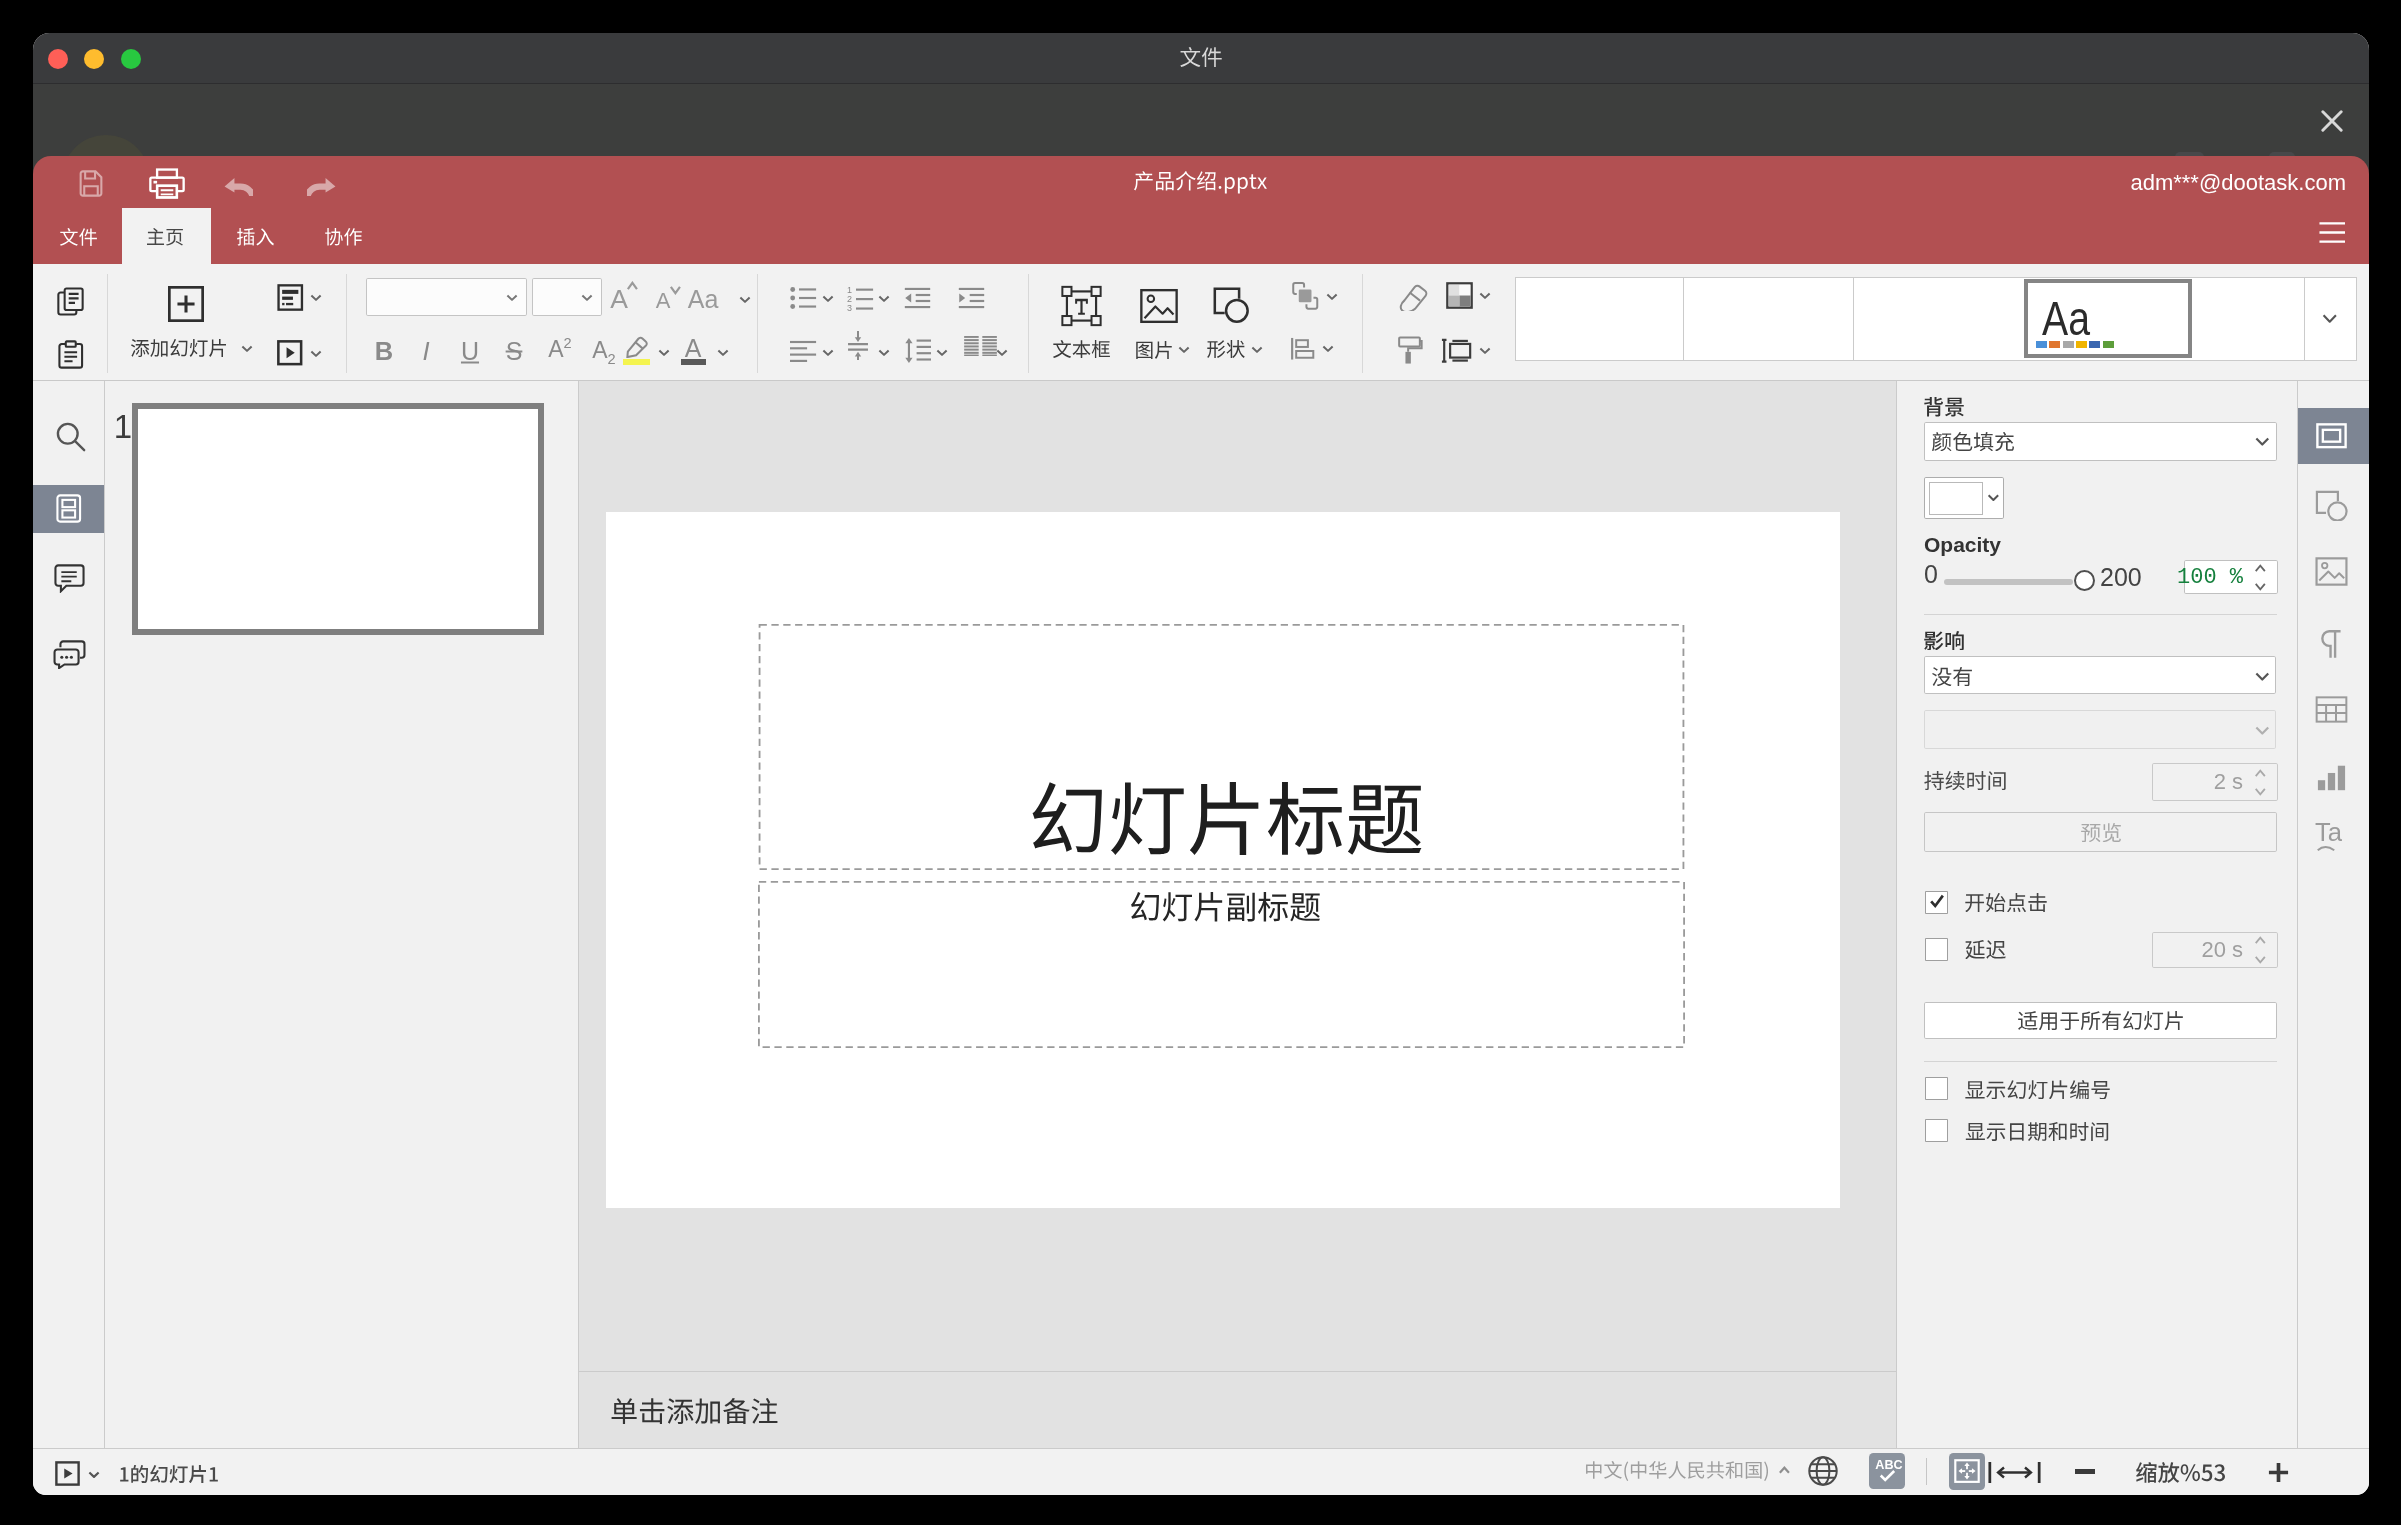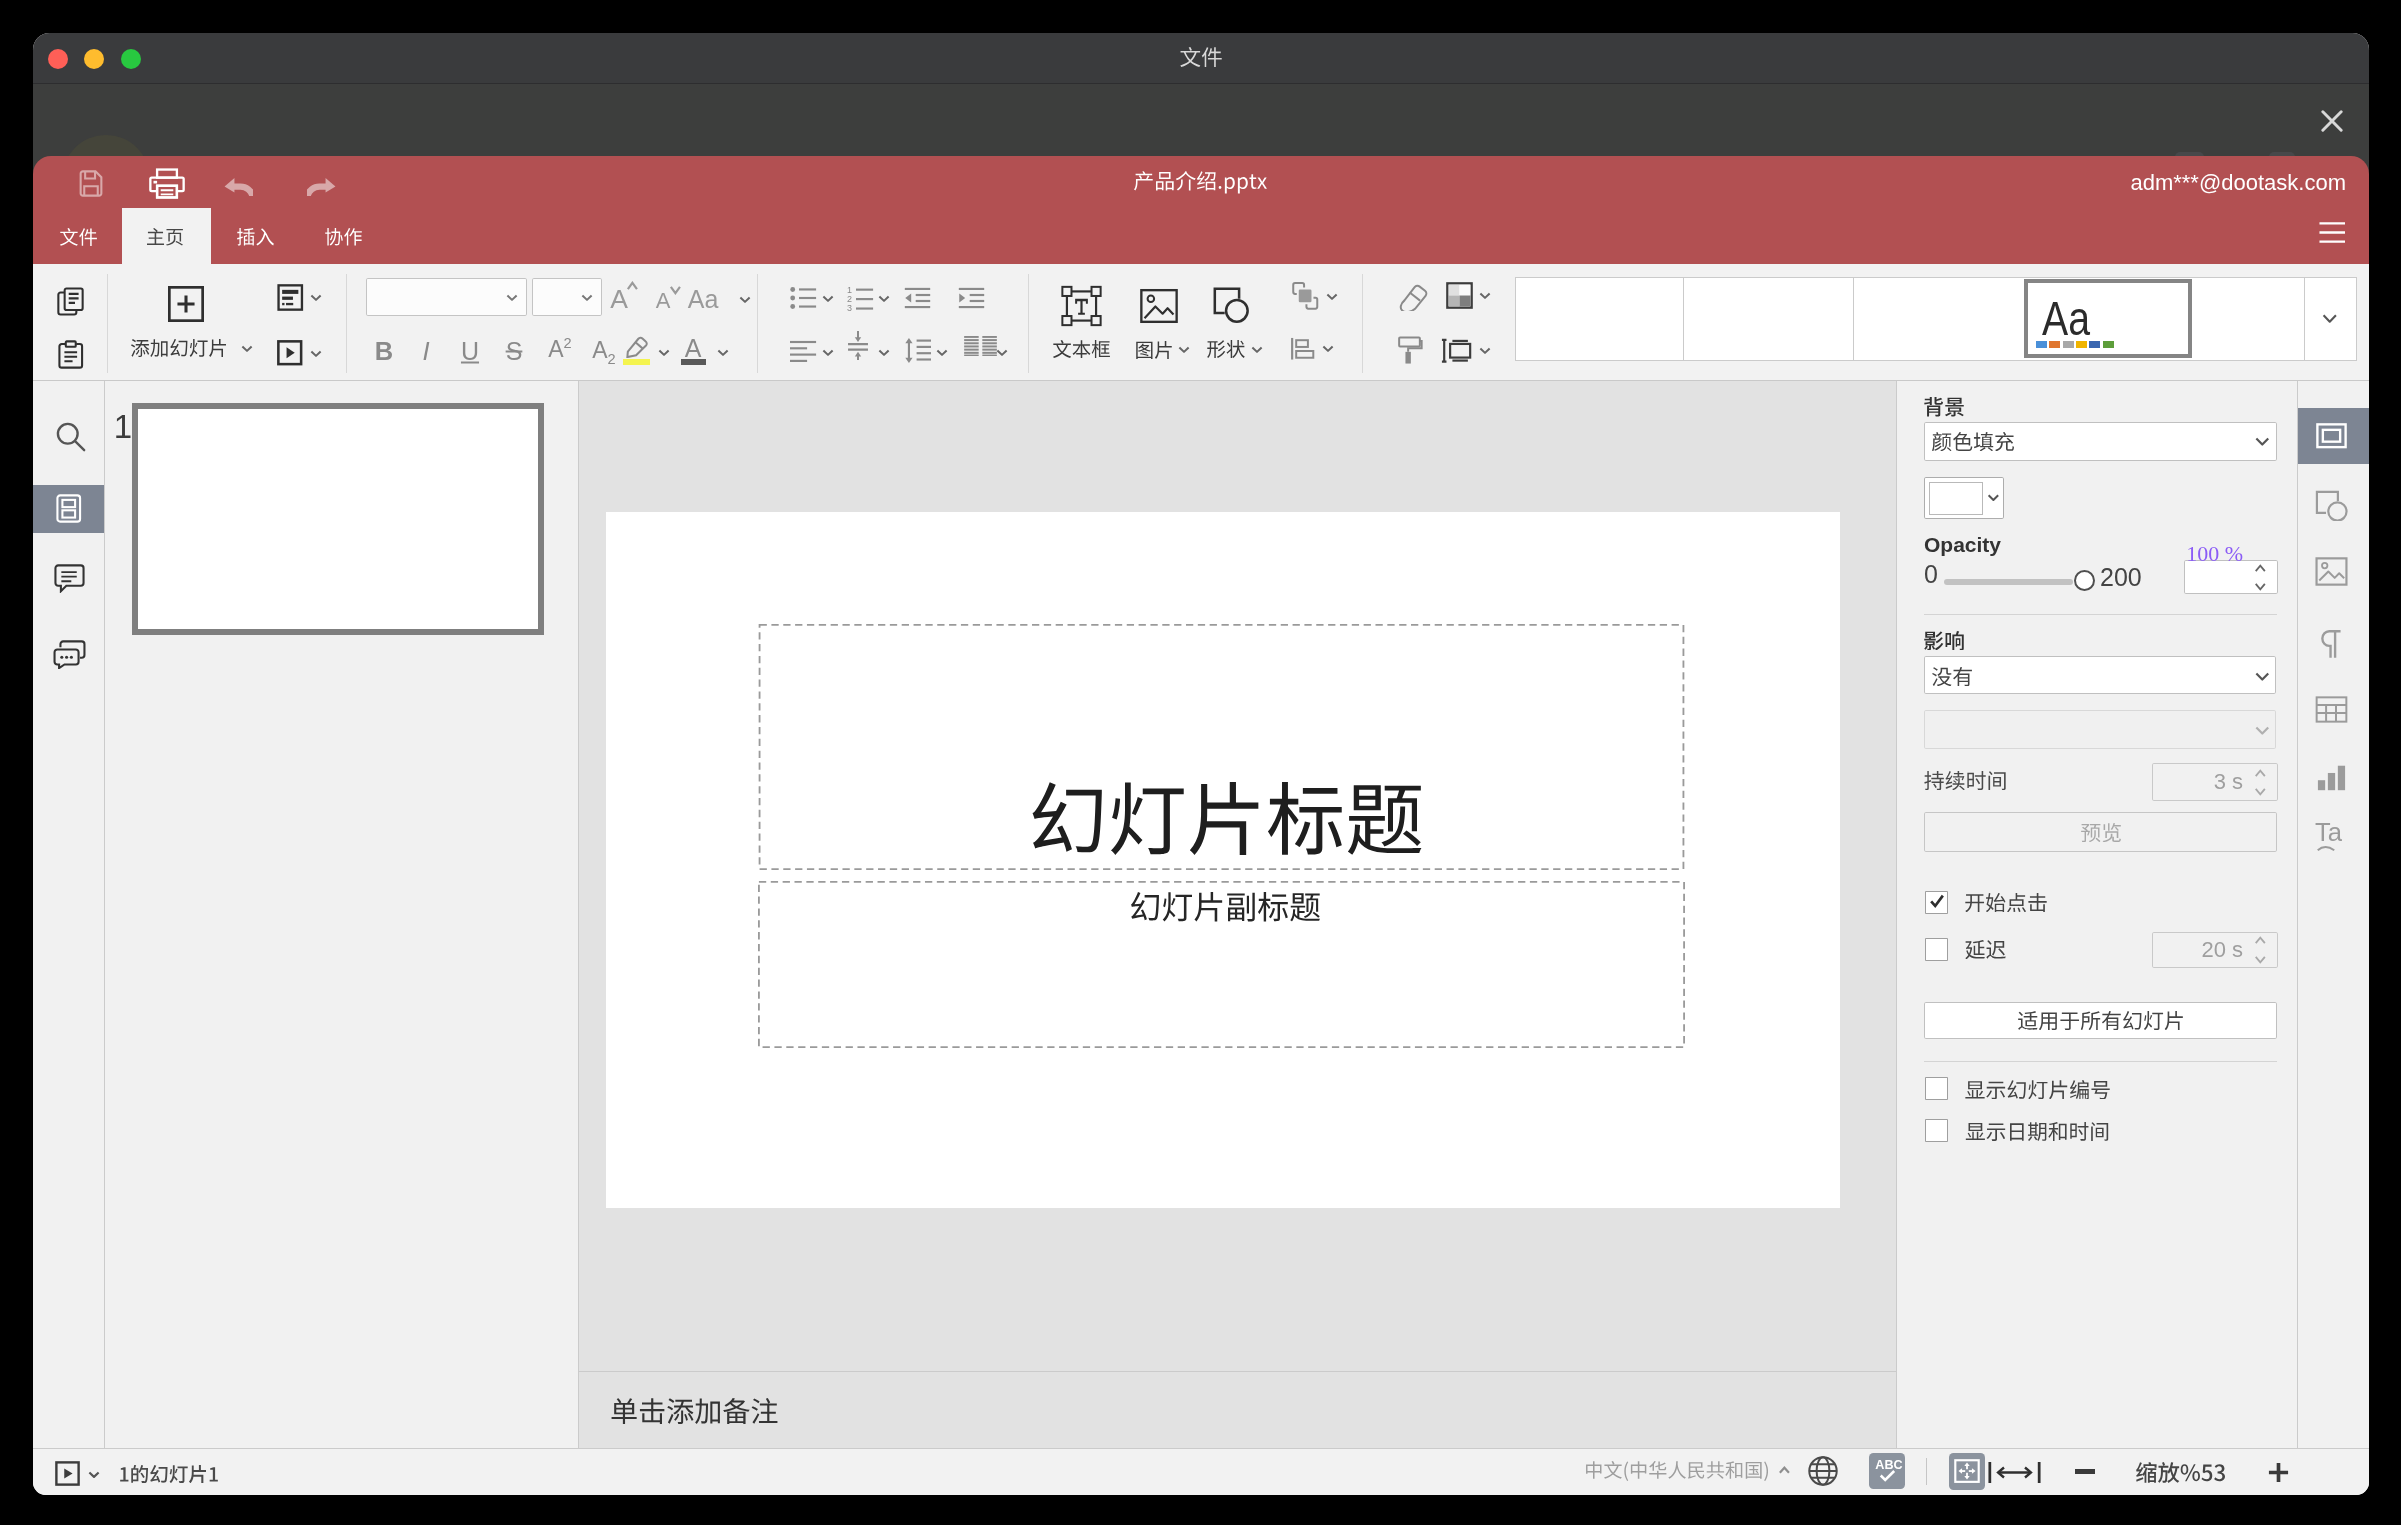--- a/index.html
+++ b/index.html
@@ -405,21 +405,21 @@
 <div style="position:absolute;left:1896px;top:449px;width:54px;height:33px;background:#fff;border:0.9px solid #b9b9b9;box-sizing:border-box"></div>
 <svg style="position:absolute;left:1954px;top:461px" width="12.8" height="7.3" viewBox="0 0 14 8.4">
       <path d="M1.5 1.5 L7.0 6.9 L12.5 1.5" fill="none" stroke="#555" stroke-width="2.3" stroke-linejoin="round"></path>
     </svg>
 <div style="position:absolute;left:1891px;top:512px;transform:translateY(-50%);font-family:'Liberation Sans',sans-serif;font-size:21px;font-weight:400;color:#333;white-space:nowrap;"><b>Opacity</b></div>
 <div style="position:absolute;left:1891px;top:541px;transform:translateY(-50%);font-family:'Liberation Sans',sans-serif;font-size:25px;font-weight:400;color:#444;white-space:nowrap;">0</div>
 <div style="position:absolute;left:1911px;top:546px;width:129px;height:6.4px;background:#c2c2c2;border-radius:3.2px"></div>
 <div style="position:absolute;left:2041px;top:537px;width:21px;height:21px;background:#fff;border:2.2px solid #4f4f4f;border-radius:50%;box-sizing:border-box"></div>
 <div style="position:absolute;left:2067px;top:544px;transform:translateY(-50%);font-family:'Liberation Sans',sans-serif;font-size:25px;font-weight:400;color:#444;white-space:nowrap;">200</div>
 <div style="position:absolute;left:2151px;top:527px;width:94px;height:34px;background:#fff;border:0.9px solid #c0c0c0;border-radius:1.8px;box-sizing:border-box"></div>
-<div style="position:absolute;right:126px;top:521px;transform:translateY(-50%);font-family:Liberation Serif, serif;font-size:22px;font-weight:400;color:#8b5cf6;white-space:nowrap;">100 %</div>
+<div style="position:absolute;right:126px;top:544px;transform:translateY(-50%);font-family:Liberation Mono, monospace;font-size:22px;font-weight:400;color:#15803d;white-space:nowrap;">100 %</div>
 <svg style="position:absolute;left:2220px;top:529px" width="14.6" height="12" viewBox="0 0 16 13">
       <path d="M3 10 L8 4 L13 10" fill="none" stroke="#666" stroke-width="2"></path>
     </svg>
 <svg style="position:absolute;left:2220px;top:548px" width="14.6" height="12" viewBox="0 0 16 13">
       <path d="M3 3 L8 9 L13 3" fill="none" stroke="#666" stroke-width="2"></path>
     </svg>
 <div style="position:absolute;left:1891px;top:581px;width:353px;height:0.9px;background:#d4d4d4"></div>
 <svg style="position:absolute;left:1891px;top:598px;" width="40" height="19.4" viewBox="1.2 -19.5 43.4 21.3">
       <path fill="#333" d="M19.1 -19.0C17.8 -17.1 15.5 -15.2 13.5 -14.1C14.0 -13.7 14.7 -13.1 15.0 -12.6C17.2 -14.0 19.6 -16.0 21.1 -18.1ZM19.8 -12.7C18.4 -10.8 15.7 -8.8 13.5 -7.6C14.1 -7.2 14.7 -6.6 15.0 -6.1C17.4 -7.5 20.1 -9.6 21.7 -11.9ZM4.6 -6.7H10.6V-5.1H4.6ZM4.4 -14.7H10.8V-13.6H4.4ZM4.4 -17.2H10.8V-16.1H4.4ZM3.4 -3.3C2.9 -2.1 2.0 -0.9 1.2 -0.0C1.6 0.3 2.3 0.8 2.7 1.1C3.6 0.2 4.6 -1.4 5.2 -2.8ZM9.4 -2.6C10.2 -1.5 11.1 0.0 11.4 0.9L13.0 0.2C13.5 0.6 14.1 1.3 14.4 1.8C17.5 0.2 20.4 -2.4 22.2 -5.4L20.2 -6.2C18.7 -3.6 15.9 -1.3 13.0 0.0C12.6 -0.9 11.7 -2.3 11.0 -3.3ZM6.1 -11.8 6.5 -10.9H1.2V-9.2H13.8V-10.9H8.8C8.6 -11.3 8.4 -11.8 8.1 -12.2H13.0V-18.6H2.3V-12.2H7.9ZM2.6 -8.2V-3.6H6.5V-0.2C6.5 0.0 6.4 0.1 6.2 0.1C5.9 0.1 5.2 0.1 4.3 0.1C4.6 0.6 4.9 1.3 5.0 1.9C6.2 1.9 7.1 1.8 7.8 1.6C8.4 1.3 8.6 0.8 8.6 -0.2V-3.6H12.7V-8.2Z M24.6 -17.3V-2.0H26.5V-4.1H30.6V-17.3ZM26.5 -15.3H28.8V-6.2H26.5ZM37.1 -19.5C36.8 -18.3 36.4 -16.8 35.9 -15.6H32.1V1.8H34.2V-13.7H42.5V-0.4C42.5 -0.2 42.4 -0.1 42.1 -0.0C41.8 -0.0 40.8 -0.0 40.0 -0.1C40.2 0.5 40.5 1.3 40.6 1.9C42.0 1.9 43.0 1.9 43.7 1.5C44.4 1.2 44.6 0.6 44.6 -0.4V-15.6H38.2C38.6 -16.6 39.1 -17.8 39.6 -19.0ZM37.3 -9.9H39.4V-5.2H37.3ZM35.8 -11.4V-2.3H37.3V-3.6H40.9V-11.4Z"></path>
     </svg>
@@ -431,21 +431,21 @@
       <path d="M1.5 1.5 L8.0 8.1 L14.5 1.5" fill="none" stroke="#555" stroke-width="2.4" stroke-linejoin="round"></path>
     </svg>
 <div style="position:absolute;left:1891px;top:677px;width:352px;height:39px;background:#f0f0f0;border:0.9px solid #d8d8d8;border-radius:1.8px;box-sizing:border-box"></div>
 <svg style="position:absolute;left:2222px;top:693px" width="14.6" height="9" viewBox="0 0 16 9.6">
       <path d="M1.5 1.5 L8.0 8.1 L14.5 1.5" fill="none" stroke="#b0b0b0" stroke-width="2.4" stroke-linejoin="round"></path>
     </svg>
 <svg style="position:absolute;left:1891px;top:738px;" width="82" height="19.3" viewBox="0.6 -19.3 89.4 21.2">
       <path fill="#4a4a4a" d="M10.3 -4.7C11.3 -3.4 12.4 -1.7 12.8 -0.6L14.3 -1.5C13.8 -2.6 12.6 -4.3 11.6 -5.5ZM14.4 -19.2V-16.3H9.5V-14.8H14.4V-11.8H8.3V-10.3H17.4V-7.7H8.6V-6.1H17.4V-0.3C17.4 0.0 17.3 0.2 17.0 0.2C16.7 0.2 15.4 0.2 14.1 0.1C14.4 0.6 14.6 1.3 14.7 1.8C16.4 1.8 17.5 1.8 18.2 1.5C18.9 1.3 19.1 0.8 19.1 -0.3V-6.1H21.9V-7.7H19.1V-10.3H22.1V-11.8H16.1V-14.8H21.0V-16.3H16.1V-19.2ZM3.9 -19.3V-14.7H1.0V-13.1H3.9V-8.1C2.7 -7.7 1.5 -7.4 0.6 -7.1L1.1 -5.4L3.9 -6.3V-0.3C3.9 0.1 3.8 0.2 3.5 0.2C3.3 0.2 2.4 0.2 1.4 0.2C1.6 0.6 1.8 1.4 1.9 1.8C3.3 1.8 4.2 1.7 4.8 1.4C5.3 1.2 5.5 0.7 5.5 -0.2V-6.9L8.1 -7.7L7.8 -9.3L5.5 -8.6V-13.1H8.0V-14.7H5.5V-19.3Z M33.9 -10.4C34.9 -9.8 36.1 -8.9 36.7 -8.3L37.6 -9.2C37.0 -9.9 35.7 -10.7 34.7 -11.2ZM32.2 -8.3C33.3 -7.7 34.6 -6.7 35.2 -6.1L36.0 -7.1C35.4 -7.7 34.1 -8.6 33.1 -9.2ZM38.8 -2.4C40.7 -1.2 42.8 0.7 43.9 1.9L45.0 0.8C43.9 -0.4 41.7 -2.2 39.9 -3.4ZM24.0 -1.3 24.4 0.3C26.3 -0.5 28.9 -1.4 31.3 -2.4L31.0 -3.8C28.4 -2.9 25.8 -1.9 24.0 -1.3ZM32.2 -13.6V-12.1H42.6C42.3 -11.2 41.9 -10.1 41.6 -9.4L42.9 -9.1C43.5 -10.2 44.1 -11.9 44.6 -13.4L43.4 -13.7L43.2 -13.6H38.9V-15.7H43.4V-17.2H38.9V-19.3H37.2V-17.2H33.1V-15.7H37.2V-13.6ZM37.9 -11.2V-8.5C37.9 -7.7 37.9 -6.7 37.6 -5.8H31.7V-4.3H37.1C36.2 -2.5 34.6 -0.8 31.3 0.6C31.6 0.9 32.1 1.5 32.3 1.9C36.2 0.2 38.1 -2.0 38.9 -4.3H44.6V-5.8H39.3C39.5 -6.7 39.5 -7.6 39.5 -8.5V-11.2ZM24.4 -9.7C24.7 -9.9 25.3 -10.0 27.9 -10.4C27.0 -8.9 26.1 -7.7 25.7 -7.2C25.0 -6.3 24.5 -5.8 24.1 -5.7C24.2 -5.3 24.5 -4.5 24.6 -4.2C25.0 -4.5 25.8 -4.8 31.1 -6.2C31.1 -6.6 31.1 -7.2 31.1 -7.7L27.0 -6.7C28.7 -8.7 30.2 -11.2 31.6 -13.7L30.2 -14.4C29.8 -13.6 29.3 -12.7 28.8 -11.9L26.1 -11.6C27.5 -13.6 28.8 -16.1 29.8 -18.6L28.3 -19.3C27.4 -16.5 25.7 -13.5 25.2 -12.7C24.7 -11.9 24.3 -11.4 23.9 -11.3C24.1 -10.8 24.3 -10.1 24.4 -9.7Z M56.9 -10.4C58.1 -8.6 59.7 -6.2 60.4 -4.8L61.9 -5.7C61.2 -7.1 59.6 -9.4 58.3 -11.2ZM53.5 -9.2V-4.0H49.5V-9.2ZM53.5 -10.8H49.5V-15.8H53.5ZM47.9 -17.4V-0.6H49.5V-2.4H55.1V-17.4ZM63.6 -19.2V-14.7H56.1V-13.0H63.6V-0.8C63.6 -0.3 63.4 -0.1 62.9 -0.1C62.4 -0.1 60.7 -0.1 58.9 -0.2C59.2 0.3 59.5 1.1 59.6 1.6C61.9 1.6 63.3 1.6 64.2 1.3C65.0 1.0 65.3 0.5 65.3 -0.8V-13.0H68.1V-14.7H65.3V-19.2Z M71.1 -14.1V1.8H72.9V-14.1ZM71.4 -18.2C72.5 -17.2 73.7 -15.7 74.2 -14.8L75.6 -15.7C75.1 -16.7 73.9 -18.1 72.8 -19.0ZM77.7 -6.8H83.2V-3.7H77.7ZM77.7 -11.3H83.2V-8.2H77.7ZM76.2 -12.7V-2.3H84.9V-12.7ZM77.1 -18.0V-16.4H88.2V-0.3C88.2 0.0 88.1 0.1 87.8 0.2C87.5 0.2 86.6 0.2 85.6 0.1C85.9 0.6 86.1 1.3 86.2 1.7C87.6 1.7 88.6 1.7 89.2 1.4C89.8 1.1 90.0 0.7 90.0 -0.3V-18.0Z"></path>
     </svg>
 <div style="position:absolute;left:2119px;top:730px;width:126px;height:38px;background:#f1f1f1;border:0.9px solid #c9c9c9;border-radius:1.8px;box-sizing:border-box"></div>
-<div style="position:absolute;right:126px;top:749px;transform:translateY(-50%);font-family:'Liberation Sans',sans-serif;font-size:22px;font-weight:400;color:#9f9f9f;white-space:nowrap;">3 s</div>
+<div style="position:absolute;right:126px;top:749px;transform:translateY(-50%);font-family:'Liberation Sans',sans-serif;font-size:22px;font-weight:400;color:#9f9f9f;white-space:nowrap;">2 s</div>
 <svg style="position:absolute;left:2220px;top:734px" width="14.6" height="12" viewBox="0 0 16 13">
       <path d="M3 10 L8 4 L13 10" fill="none" stroke="#a9a9a9" stroke-width="2"></path>
     </svg>
 <svg style="position:absolute;left:2220px;top:753px" width="14.6" height="12" viewBox="0 0 16 13">
       <path d="M3 3 L8 9 L13 3" fill="none" stroke="#a9a9a9" stroke-width="2"></path>
     </svg>
 <div style="position:absolute;left:1891px;top:779px;width:353px;height:40px;background:#f1f1f1;border:0.9px solid #c6c6c6;border-radius:1.8px;box-sizing:border-box"></div>
 <svg style="position:absolute;left:2048px;top:790px;" width="40" height="19.3" viewBox="0.9 -19.3 43.7 21.2">
       <path fill="#a8a8a8" d="M15.4 -11.4V-6.8C15.4 -4.4 14.9 -1.3 9.4 0.5C9.8 0.8 10.3 1.4 10.5 1.7C16.3 -0.4 17.0 -3.9 17.0 -6.8V-11.4ZM16.7 -2.0C18.1 -0.9 20.0 0.8 20.9 1.8L22.1 0.6C21.2 -0.4 19.3 -2.0 17.8 -3.1ZM2.0 -14.0C3.4 -13.0 5.2 -11.8 6.5 -10.8H0.9V-9.3H4.7V-0.2C4.7 0.1 4.6 0.1 4.2 0.2C3.9 0.2 2.9 0.2 1.7 0.1C1.9 0.6 2.1 1.3 2.2 1.8C3.8 1.8 4.8 1.8 5.5 1.5C6.1 1.2 6.3 0.7 6.3 -0.2V-9.3H8.8C8.4 -8.0 7.9 -6.8 7.5 -5.9L8.8 -5.5C9.4 -6.8 10.1 -8.8 10.7 -10.6L9.7 -10.9L9.4 -10.8H7.8L8.3 -11.4C7.8 -11.8 7.0 -12.4 6.2 -12.9C7.6 -14.1 9.1 -15.9 10.1 -17.6L9.0 -18.3L8.7 -18.2H1.4V-16.7H7.5C6.8 -15.6 5.9 -14.5 5.0 -13.8L3.0 -15.1ZM11.5 -14.4V-3.5H13.1V-12.9H19.5V-3.5H21.1V-14.4H16.7L17.5 -16.7H22.1V-18.3H10.7V-16.7H15.6C15.4 -16.0 15.2 -15.2 15.0 -14.4Z M37.8 -14.4C39.0 -13.3 40.3 -11.7 40.9 -10.7L42.4 -11.4C41.8 -12.4 40.5 -13.9 39.3 -15.0ZM25.6 -18.0V-11.5H27.3V-18.0ZM30.5 -19.1V-10.8H32.1V-19.1ZM35.1 -4.2V-0.6C35.1 1.1 35.7 1.5 38.0 1.5C38.5 1.5 41.5 1.5 42.0 1.5C43.9 1.5 44.3 0.9 44.6 -1.7C44.1 -1.8 43.4 -2.1 43.0 -2.3C42.9 -0.3 42.8 0.0 41.9 0.0C41.2 0.0 38.6 0.0 38.1 0.0C37.1 0.0 36.9 -0.0 36.9 -0.6V-4.2ZM33.5 -7.5V-5.7C33.5 -3.9 32.9 -1.3 24.5 0.5C24.9 0.9 25.4 1.5 25.6 1.9C34.3 -0.2 35.3 -3.3 35.3 -5.7V-7.5ZM27.5 -10.1V-2.8H29.2V-8.6H40.0V-2.9H41.8V-10.1ZM36.5 -19.3C35.9 -16.8 34.8 -14.1 33.4 -12.4C33.8 -12.3 34.5 -11.8 34.8 -11.6C35.6 -12.6 36.3 -13.9 36.9 -15.4H44.5V-17.0H37.5C37.7 -17.6 38.0 -18.3 38.1 -19.0Z"></path>
     </svg>

